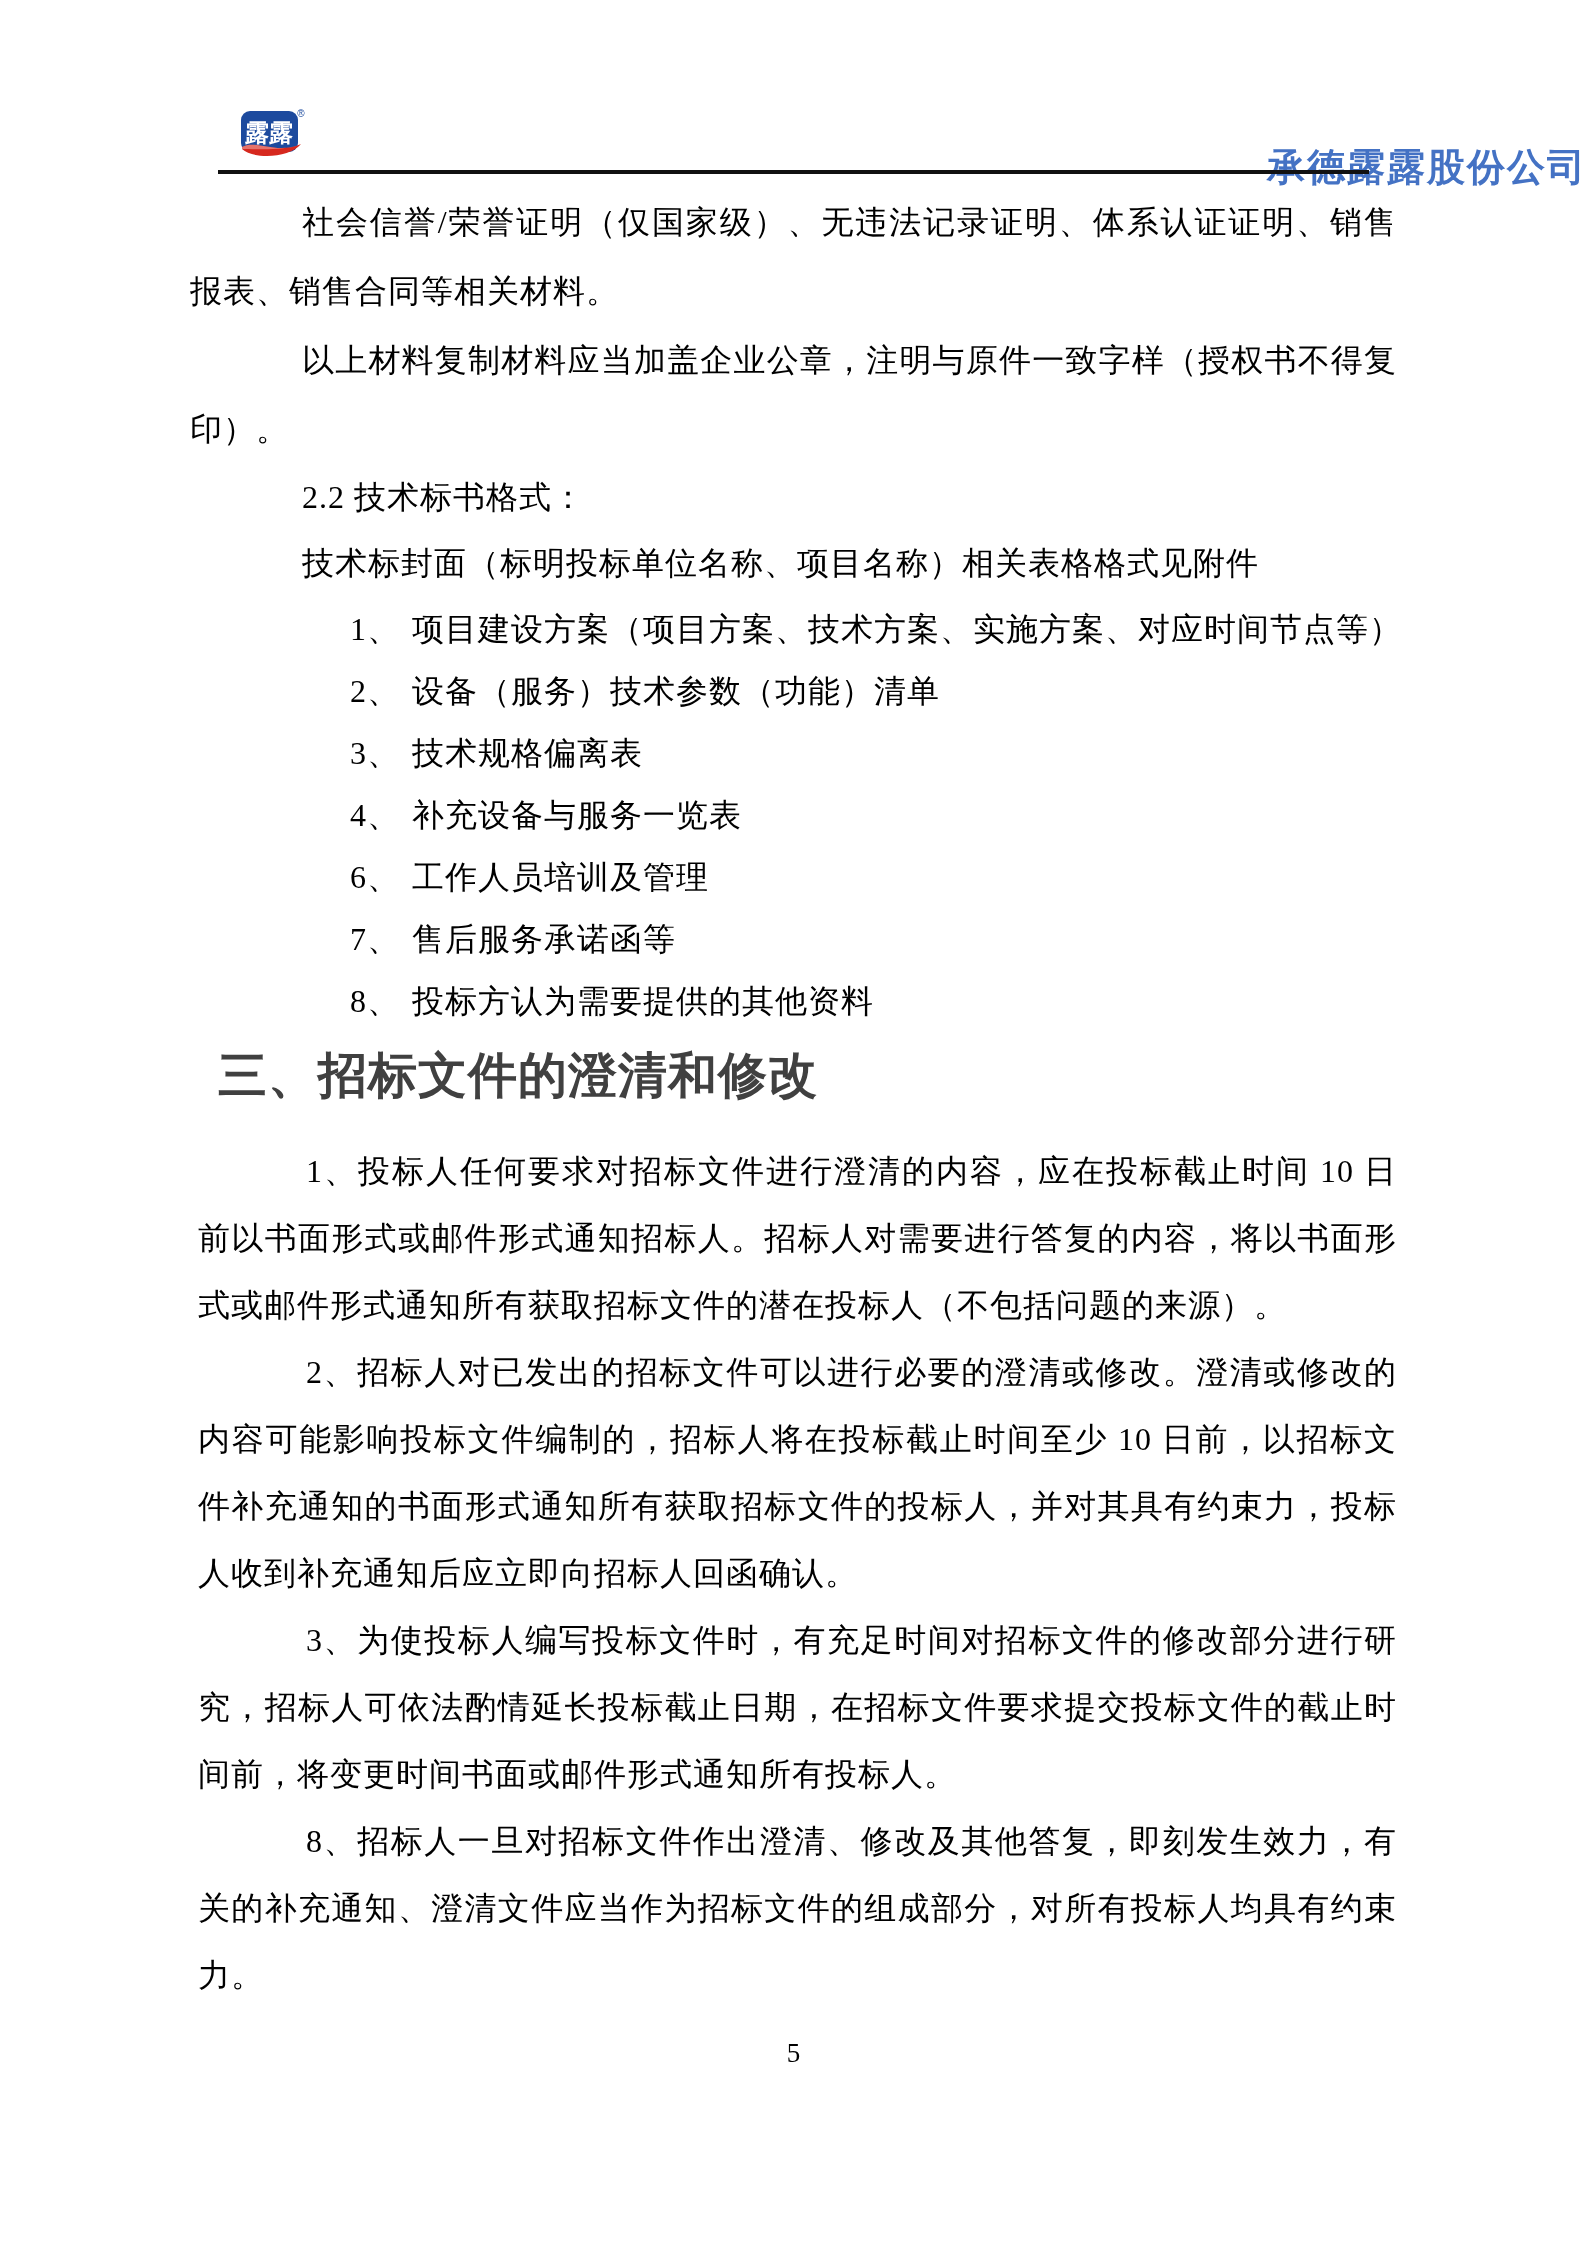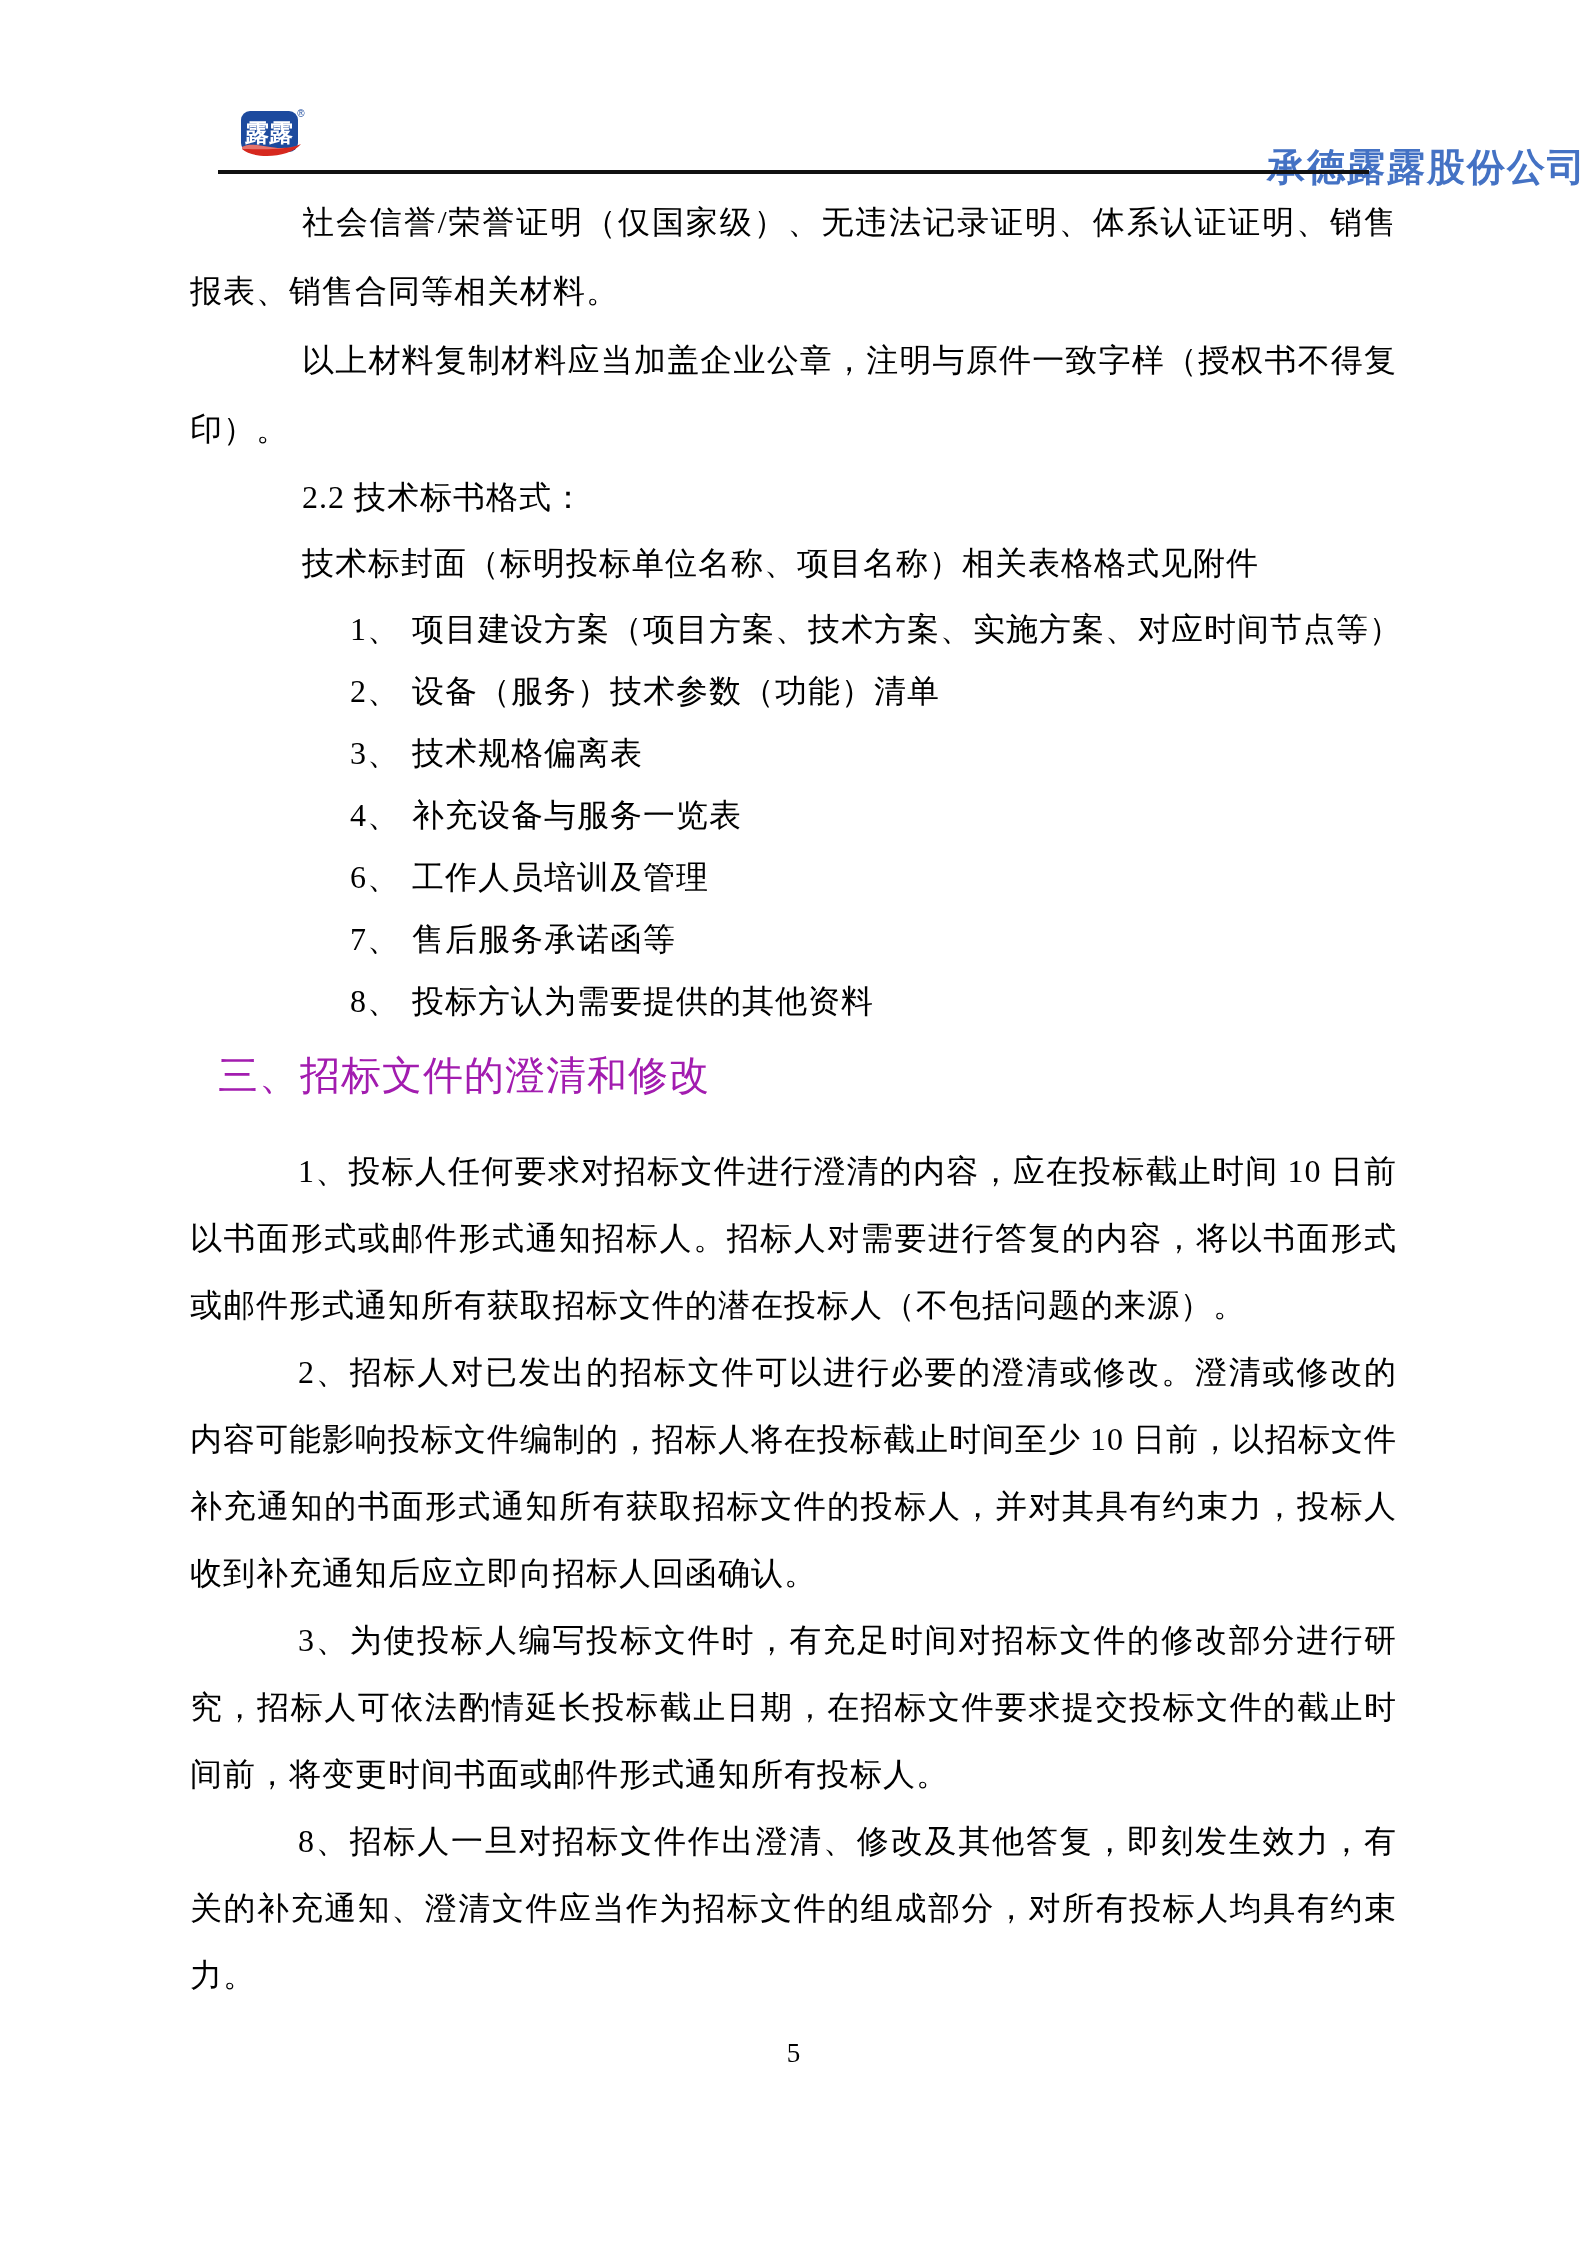--- a/index.html
+++ b/index.html
@@ -67,33 +67,34 @@
     font-size: 32px;
     line-height: 62px;
     padding-left: 160px;
     letter-spacing: 1px;
     white-space: nowrap;
   }
   .item-num { display: inline-block; min-width: 44px; }
   .item-text { margin-left: 12px; }
   .section-heading {
     font-family: "Liberation Sans", sans-serif;
-    font-weight: normal;
-    font-size: 40px;
+    font-weight: bold;
+    font-size: 49px;
     line-height: 58px;
     margin: 14px 0 34px 28px;
-    color: #a21caf;
+    color: #404040;
     letter-spacing: 1px;
   }
   .sec-para {
     font-size: 32px;
     line-height: 67px;
     text-align: justify;
     text-indent: 108px;
     letter-spacing: 1px;
+    margin-left: 8px;
   }
   
   .page-number {
     position: absolute;
     left: 0;
     right: 0;
     top: 2038px;
     text-align: center;
     font-size: 27px;
     color: #000000;

